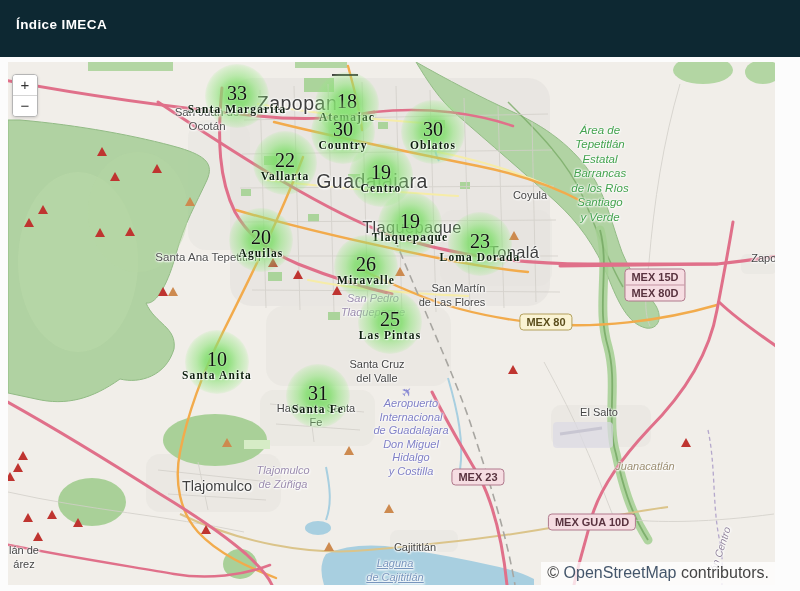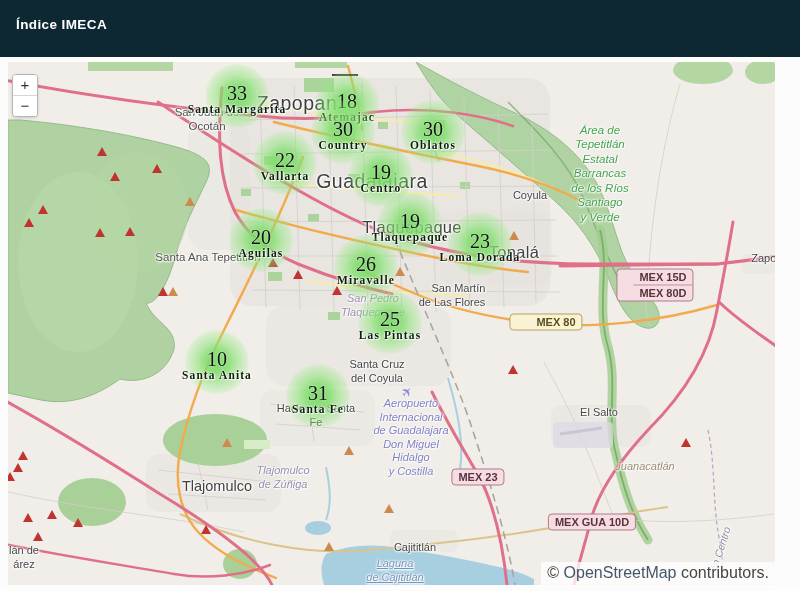--- a/index.html
+++ b/index.html
@@ -38,21 +38,21 @@
   .stname{position:absolute;left:0;top:13px;transform:translate(-50%,-50%);font-family:"Liberation Serif",serif;
     font-weight:bold;font-size:11.5px;letter-spacing:1.1px;color:#0c1e0c;white-space:nowrap;
     text-shadow:0 0 2px #fff,0 0 2px #fff,1px 1px 1px #fff;}
 
   
   .badge{position:absolute;transform:translate(-50%,-50%);border-radius:4px;font-size:11px;font-weight:bold;
     white-space:nowrap;text-align:center;pointer-events:none;}
   .badge div{padding:0 6px;line-height:15px;}
   .badge-pink{background:#f6dde2;border:1.5px solid #b0798c;color:#59333f;}
   .badge-pink div + div{border-top:1px solid #c493a2;}
-  .badge-tan{background:#faf3d3;border:1.5px solid #b3a05c;color:#5c4f1d;padding-left:20px;}
+  .badge-tan{background:#faf3d3;border:1.5px solid #b3a05c;color:#5c4f1d;}
 
   
   .zoomctl{position:absolute;left:4px;top:12px;z-index:5;width:24px;background:#fff;border:1px solid #b5b5b5;
     border-radius:4px;overflow:hidden;box-shadow:0 1px 3px rgba(0,0,0,.15);}
   .zoomctl button{display:block;width:100%;height:20px;border:0;background:#fff;font-size:15px;line-height:18px;
     color:#333;cursor:pointer;padding:0;font-family:"Liberation Sans",sans-serif;}
   .zdiv{height:1px;background:#d5d5d5;}
 
   .attribution{position:absolute;right:0;bottom:0;z-index:4;background:rgba(255,255,255,.78);
     padding:2px 6px 3px 6px;font-size:16px;color:#454545;}
@@ -253,21 +253,21 @@
         <div class="maplabel lbl-md" style="left: 444px; top: 219px; text-align: right;">
           <div>San Martín</div>
           <div>de Las Flores</div>
         </div>
         <div class="maplabel lbl-sub" style="left: 365px; top: 229px;">
           <div>San Pedro</div>
           <div>Tlaquepaque</div>
         </div>
         <div class="maplabel lbl-md" style="left: 369px; top: 295px;">
           <div>Santa Cruz</div>
-          <div>del Coyula</div>
+          <div>del Valle</div>
         </div>
         <div class="maplabel lbl-md" style="left: 591px; top: 343px;">
           <div>El Salto</div>
         </div>
         <div class="maplabel lbl-md" style="left: 308px; top: 339px;">
           <div>Hacienda Santa</div>
           <div>Fe</div>
         </div>
         <div class="maplabel lbl-town" style="left: 209px; top: 417px;">
           <div>Tlajomulco</div>
@@ -311,21 +311,21 @@
         </div>
         <div class="maplabel lbl-md" style="left: 16px; top: 481px;">
           <div>lán de</div>
           <div>árez</div>
         </div>
         <div class="maplabel lbl-adm" style="left: 712px; top: 480px;">
           <div>ón Centro</div>
         </div>
       </div>
     <div class="layer" id="badges-layer">
-        <div class="badge badge-pink" style="left: 647px; top: 223px; padding-left: 16px;">
+        <div class="badge badge-pink" style="left: 647px; top: 223px;">
           <div>MEX 15D</div>
           <div>MEX 80D</div>
         </div>
         <div class="badge badge-tan" style="left: 538px; top: 260px;">
           <div>MEX 80</div>
         </div>
         <div class="badge badge-pink" style="left: 470px; top: 415px;">
           <div>MEX 23</div>
         </div>
         <div class="badge badge-pink" style="left: 584px; top: 460px;">

